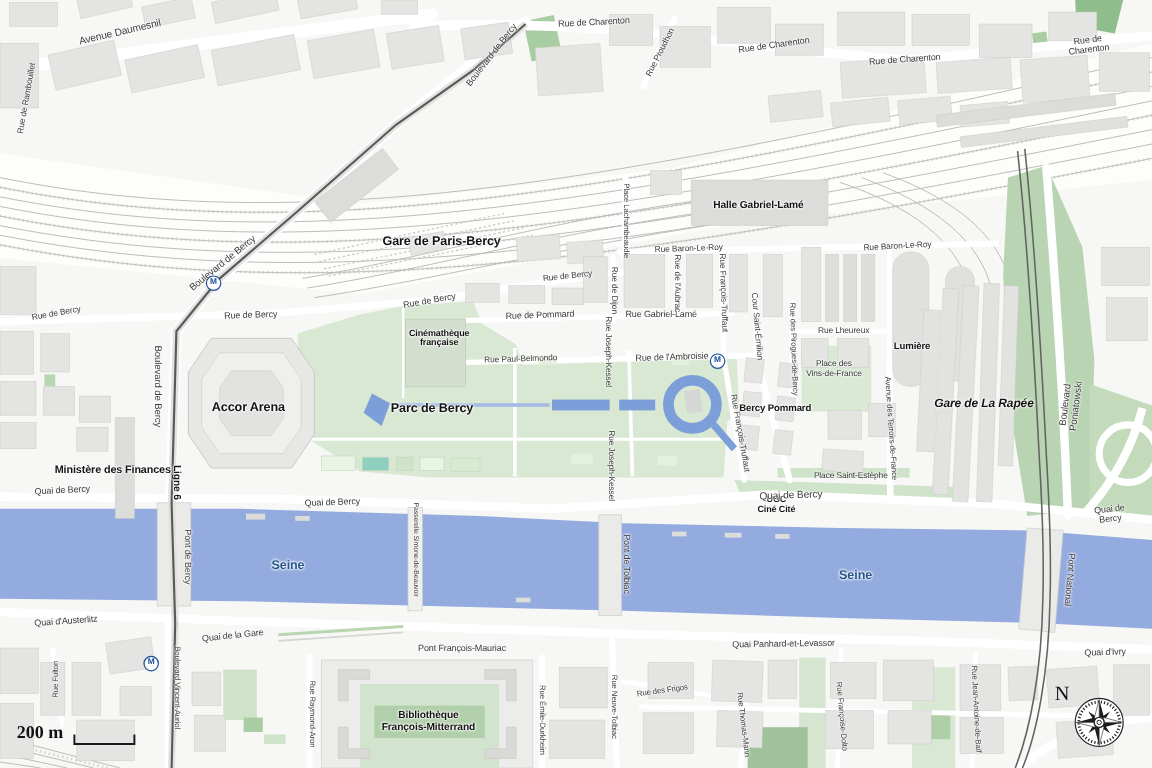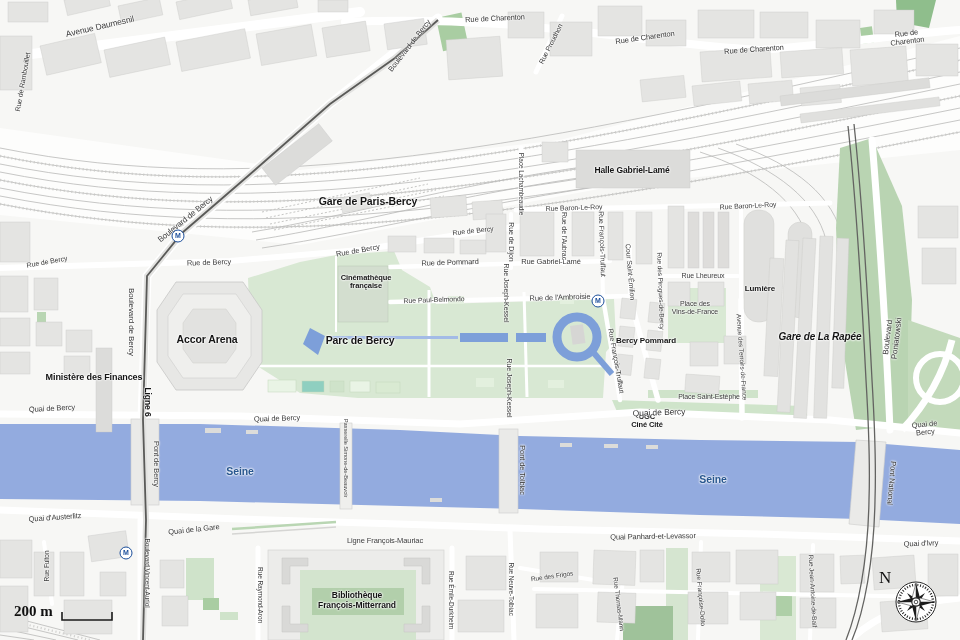--- a/index.html
+++ b/index.html
@@ -372,34 +372,34 @@
       <span class="lbl" style="left: 506px; top: 293px; font-size: 7px; transform: translate(-50%, -50%) rotate(90deg);">Rue Joseph-Kessel</span>
       <span class="lbl" style="left: 509px; top: 388px; font-size: 7px; transform: translate(-50%, -50%) rotate(90deg);">Rue Joseph-Kessel</span>
       <span class="lbl" style="left: 616px; top: 361px; font-size: 7px; transform: translate(-50%, -50%) rotate(80deg);">Rue François-Truffaut</span>
       <span class="lbl b" style="left: 646px; top: 341px; font-size: 8px; transform: translate(-50%, -50%) rotate(0deg);">Bercy Pommard</span>
       <span class="lbl b" style="left: 647px; top: 380px; font-size: 7.5px; transform: translate(-50%, -50%) rotate(0deg); margin-top: 41px;">UGC
 Ciné Cité</span>
       <span class="lbl" style="left: 709px; top: 397px; font-size: 7px; transform: translate(-50%, -50%) rotate(0deg);">Place Saint-Estèphe</span>
       <span class="lbl" style="left: 742px; top: 357px; font-size: 6.5px; transform: translate(-50%, -50%) rotate(86deg);">Avenue des Terroirs-de-France</span>
       <span class="lbl b" style="left: 820px; top: 337px; font-size: 10px; transform: translate(-50%, -50%) rotate(0deg); font-style: italic;">Gare de La Rapée</span>
       <span class="lbl" style="left: 893px; top: 338px; font-size: 8px; transform: translate(-50%, -50%) rotate(-83deg);">Boulevard Poniatowski</span>
-      <span class="lbl b" style="left: 84px; top: 377px; font-size: 9px; transform: translate(-50%, -50%) rotate(0deg); padding-left: 20px;">Ministère des Finances</span>
+      <span class="lbl b" style="left: 84px; top: 391px; font-size: 9px; transform: translate(-50%, -50%) rotate(0deg); padding-left: 20px;">Ministère des Finances</span>
       <span class="lbl" style="left: 52px; top: 409px; font-size: 7.5px; transform: translate(-50%, -50%) rotate(-3deg);">Quai de Bercy</span>
       <span class="lbl" style="left: 277px; top: 419px; font-size: 7.5px; transform: translate(-50%, -50%) rotate(-2deg);">Quai de Bercy</span>
       <span class="lbl" style="left: 659px; top: 413px; font-size: 8.5px; transform: translate(-50%, -50%) rotate(-2deg);">Quai de Bercy</span>
       <span class="lbl" style="left: 925px; top: 429px; font-size: 7.5px; transform: translate(-50%, -50%) rotate(-6deg);">Quai de Bercy</span>
       <span class="lbl" style="left: 156px; top: 464px; font-size: 7.5px; transform: translate(-50%, -50%) rotate(90deg);">Pont de Bercy</span>
       <span class="lbl" style="left: 346px; top: 458px; font-size: 5.8px; transform: translate(-50%, -50%) rotate(90deg);">Passerelle Simone-de-Beauvoir</span>
       <span class="lbl" style="left: 522px; top: 470px; font-size: 7.5px; transform: translate(-50%, -50%) rotate(90deg);">Pont de Tolbiac</span>
       <span class="lbl" style="left: 891px; top: 483px; font-size: 7.5px; transform: translate(-50%, -50%) rotate(95deg);">Pont National</span>
       <span class="lbl b" style="left: 240px; top: 472px; font-size: 10.5px; transform: translate(-50%, -50%) rotate(0deg); color: rgb(39, 86, 143);">Seine</span>
       <span class="lbl b" style="left: 713px; top: 480px; font-size: 10.5px; transform: translate(-50%, -50%) rotate(0deg); color: rgb(39, 86, 143);">Seine</span>
       <span class="lbl" style="left: 55px; top: 518px; font-size: 7.5px; transform: translate(-50%, -50%) rotate(-4deg);">Quai d'Austerlitz</span>
       <span class="lbl" style="left: 194px; top: 530px; font-size: 7.5px; transform: translate(-50%, -50%) rotate(-6deg);">Quai de la Gare</span>
-      <span class="lbl" style="left: 385px; top: 541px; font-size: 7.5px; transform: translate(-50%, -50%) rotate(0deg);">Ligne François-Mauriac</span>
+      <span class="lbl" style="left: 385px; top: 541px; font-size: 7.5px; transform: translate(-50%, -50%) rotate(0deg);">Pont François-Mauriac</span>
       <span class="lbl" style="left: 653px; top: 537px; font-size: 7.5px; transform: translate(-50%, -50%) rotate(-1deg);">Quai Panhard-et-Levassor</span>
       <span class="lbl" style="left: 921px; top: 544px; font-size: 7.5px; transform: translate(-50%, -50%) rotate(-2deg);">Quai d'Ivry</span>
       <span class="lbl" style="left: 47px; top: 566px; font-size: 6.5px; transform: translate(-50%, -50%) rotate(-90deg);">Rue Fulton</span>
       <span class="lbl" style="left: 147px; top: 573px; font-size: 6.5px; transform: translate(-50%, -50%) rotate(90deg);">Boulevard Vincent-Auriol</span>
       <span class="lbl" style="left: 260px; top: 595px; font-size: 6.5px; transform: translate(-50%, -50%) rotate(90deg);">Rue Raymond-Aron</span>
       <span class="lbl b" style="left: 357px; top: 601px; font-size: 8.5px; transform: translate(-50%, -50%) rotate(0deg);">Bibliothèque
 François-Mitterrand</span>
       <span class="lbl" style="left: 451px; top: 600px; font-size: 6.5px; transform: translate(-50%, -50%) rotate(90deg);">Rue Émile-Durkheim</span>
       <span class="lbl" style="left: 511px; top: 589px; font-size: 6.5px; transform: translate(-50%, -50%) rotate(90deg);">Rue Neuve-Tolbiac</span>
       <span class="lbl" style="left: 552px; top: 576px; font-size: 6.5px; transform: translate(-50%, -50%) rotate(-8deg);">Rue des Frigos</span>

